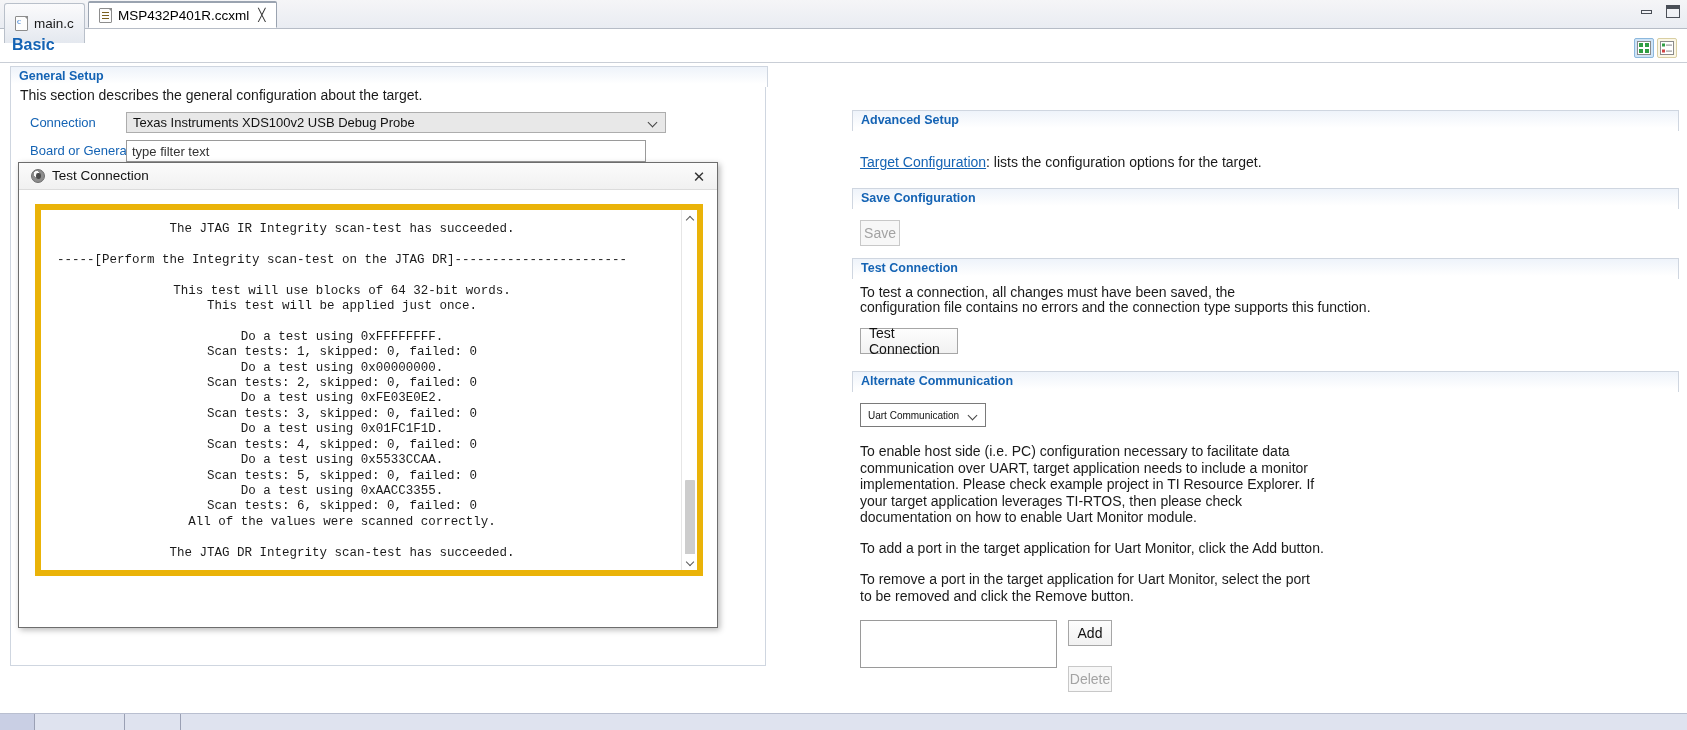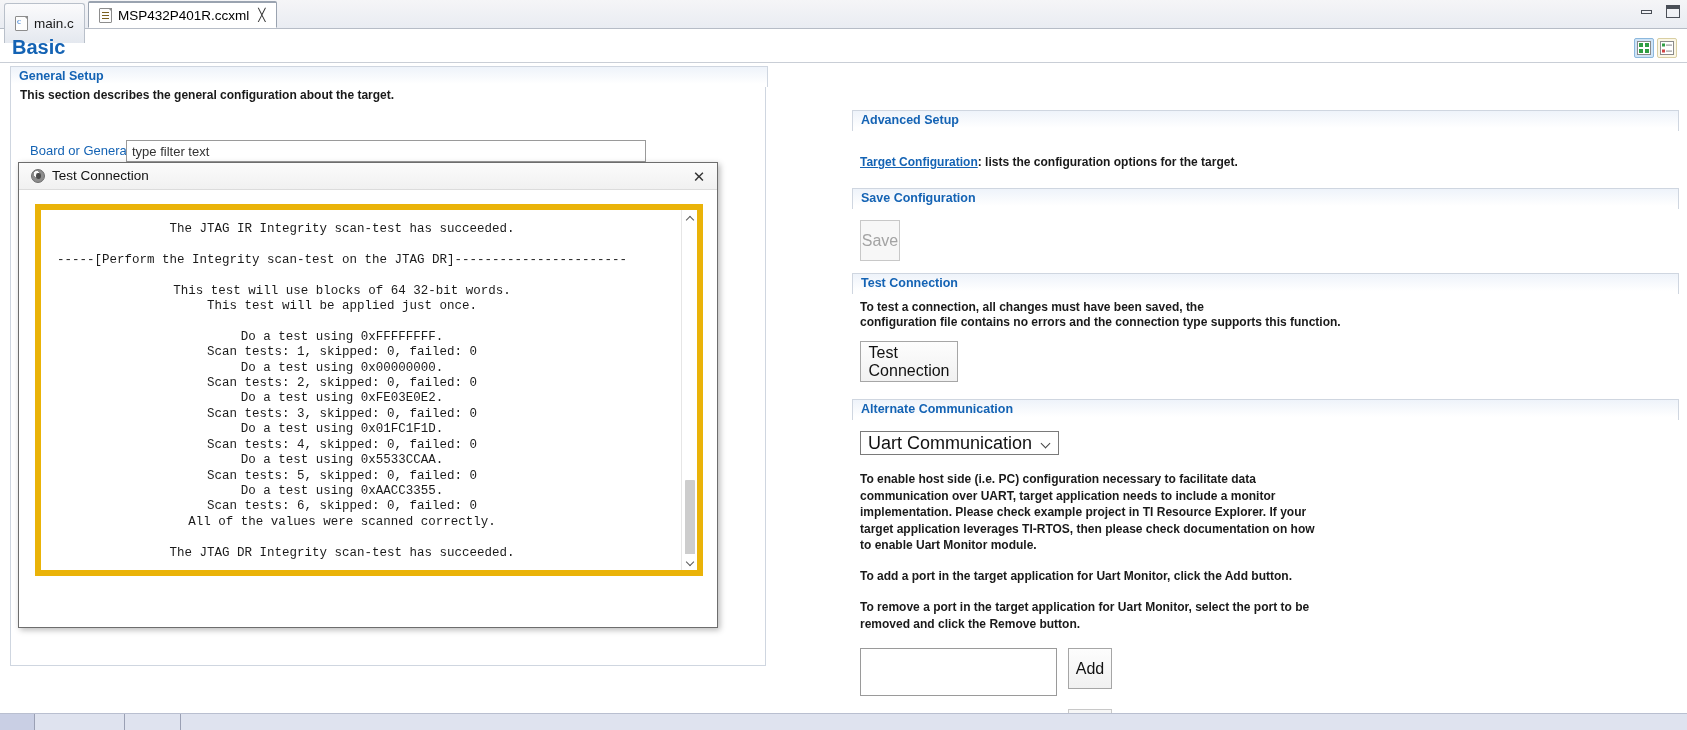--- a/index.html
+++ b/index.html
@@ -65,21 +65,21 @@
   }
   .winbtns { position:absolute; right:6px; top:5px; display:flex; gap:10px; }
   .winbtn { width:16px; height:14px; position:relative; }
   .winbtn.min::after{ content:""; position:absolute; left:2px; top:5px; width:11px; height:4px; border:1px solid #4a4f57; box-sizing:border-box;}
   .winbtn.max::after{ content:""; position:absolute; left:1px; top:0px; width:14px; height:13px; border:1px solid #4a4f57; box-sizing:border-box;}
   .winbtn.max::before{ content:""; position:absolute; left:1px; top:0px; width:14px; height:4px; background:#4a4f57;}
 
   
   .page-title {
     position: absolute; left: 12px; top: 36px;
-    font-size: 20px; font-weight: bold; color: #1463b4;
+    font-size: 16px; font-weight: bold; color: #1463b4;
   }
   .header-tools { position:absolute; right: 10px; top: 38px; display:flex; gap:3px; }
   .htool {
     width: 20px; height: 20px; box-sizing:border-box;
     border: 1px solid transparent; border-radius: 2px;
     display:flex; align-items:center; justify-content:center;
   }
   .htool.sel { background:#cfe4f7; border-color:#8cb8dd; }
   .htool.alt { background:#fbf7e6; border-color:#d9cfa3; }
 
@@ -97,21 +97,21 @@
     border-bottom: none;
     background: linear-gradient(#eef3fa, #ffffff 85%);
     height: 20px;
     text-align: right;
   }
   .sect-title {
     position:absolute; left: 8px; top: 2px;
     color: #1463b4; font-weight: bold; font-size: 12.5px;
   }
 
-  .body-text { font-size: 12px; color:#1a1a1a; line-height: 15px; font-weight: bold; }
+  .body-text { font-size: 14px; color:#1a1a1a; line-height: 15px; }
 
   
   .gs-desc { position:absolute; left: 10px; top: 22px; }
   .lbl-blue { color:#1463b4; font-size:13px; }
 
   .row-conn { position:absolute; left: 12px; top: 46px; width: 700px; height: 22px; }
   .row-conn .lbl { position:absolute; left:8px; top:3px; }
   .combo {
     position:absolute; left: 104px; top: 0;
     width: 540px; height: 21px; box-sizing:border-box;
@@ -225,28 +225,28 @@
   .vs-thumb {
     position:absolute; left:3px; width:10px; top: 270px; height: 95px;
     background:#cdcdcd; border-radius:1px;
   }
   .link {
     color:#1463b4; text-decoration: underline; cursor:pointer;
   }
   .btn {
     display:inline-flex; align-items:center; justify-content:center;
     border:1px solid #a6a6a6; background: linear-gradient(#fdfdfd,#f1f1f1);
-    font-size:16px; color:#111; box-sizing:border-box;
-    padding: 0 8px; height: 41px;
+    font-size:14px; color:#111; box-sizing:border-box;
+    padding: 0 8px; height: 26px;
   }
   .btn.disabled { color:#a3a3a3; border-color:#c8c8c8; background:#f7f7f7; }
   .select-box {
     display:inline-flex; align-items:center;
     border:1px solid #7a7a7a; background:#ffffff;
-    height: 24px; padding: 0 7px; font-size:18px; color:#111; box-sizing:border-box;
+    height: 24px; padding: 0 7px; font-size:10px; color:#111; box-sizing:border-box;
     gap: 10px;
   }
   .listbox {
     border:1px solid #9a9a9a; background:#ffffff;
     box-sizing:border-box;
   }
 </style>
 </head>
 <body>
 
@@ -296,20 +296,27 @@
 
   <div class="left-panel-frame"></div>
 
   <div class="col col-left">
     <div class="sect" style="width:756px;">
       <span class="sect-title">General Setup</span>
     </div>
 
     <div class="gs-desc body-text">This section describes the general configuration about the target.</div>
 
+    <div class="row-conn">
+      <span class="lbl lbl-blue">Connection</span>
+      <div class="combo">
+        <span>Texas Instruments XDS100v2 USB Debug Probe</span>
+        <span class="chev"></span>
+      </div>
+    </div>
 
     <div class="row-board">
       <span class="lbl lbl-blue">Board or General</span>
       <div class="filterbox" placeholder="type filter text">
         <span>type filter text</span>
       </div>
     </div>
   </div>
 
   <div class="dialog">

